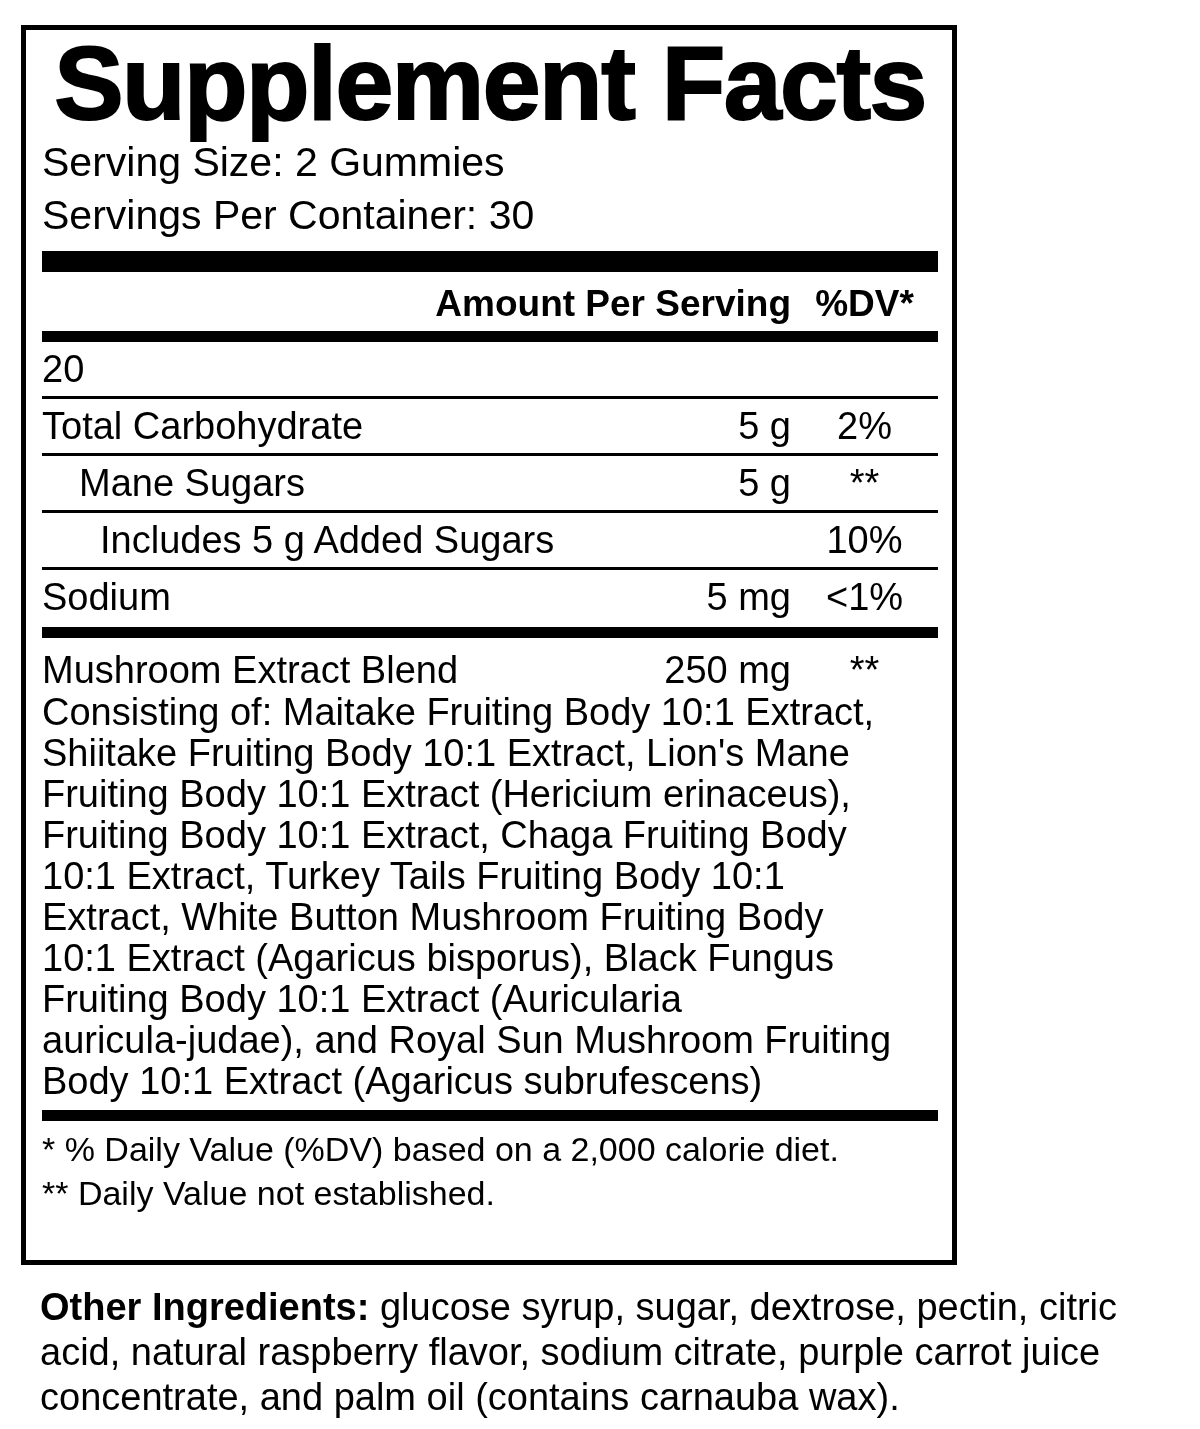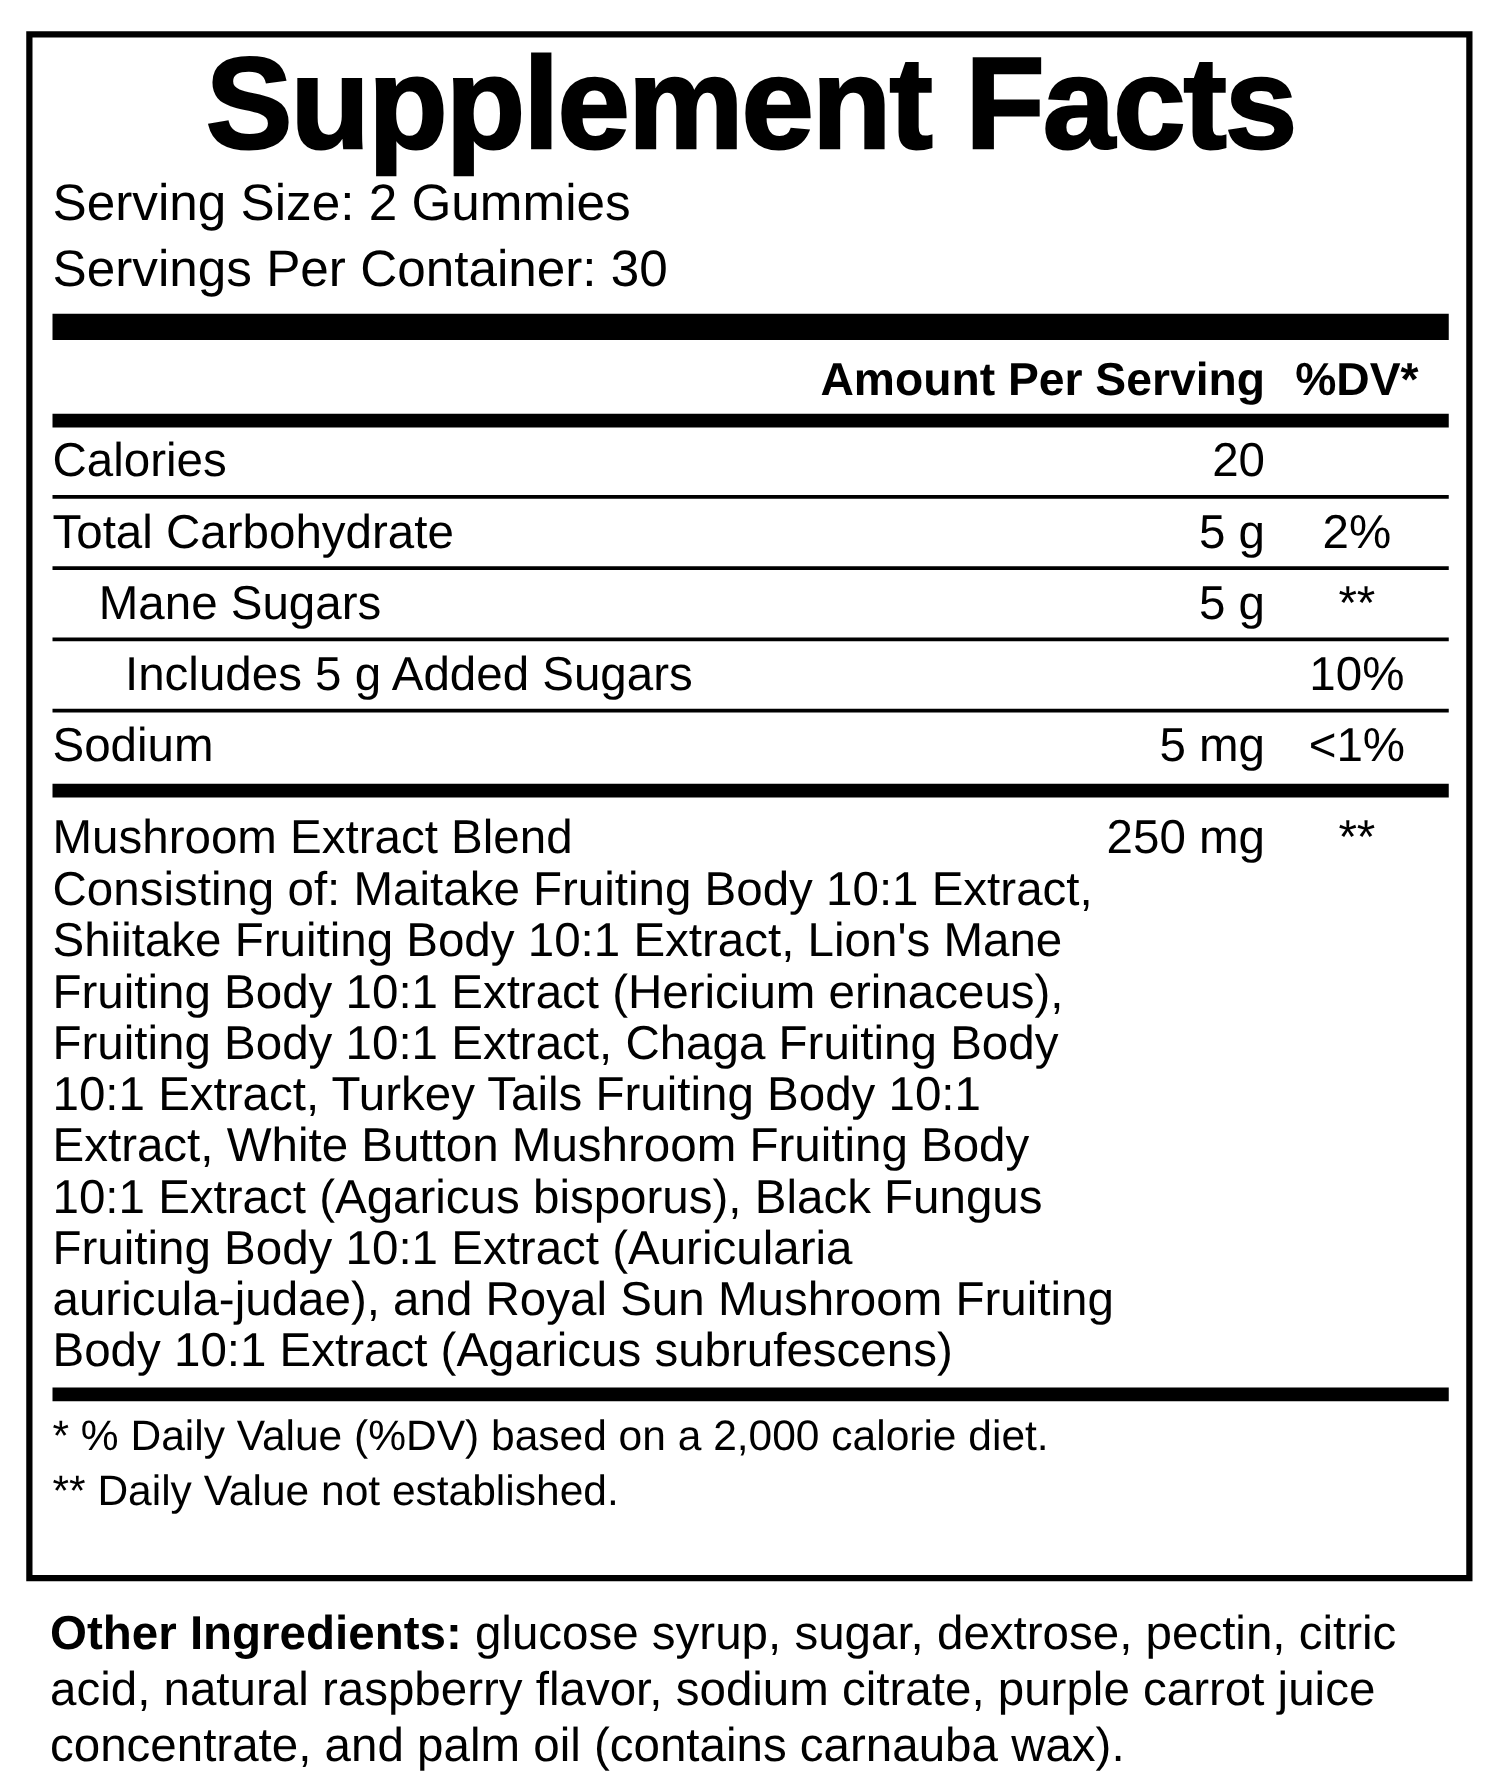--- a/index.html
+++ b/index.html
@@ -5,21 +5,21 @@
   * { box-sizing: border-box; margin: 0; padding: 0; }
   html, body {
     width: 1200px; height: 1429px;
     background: #ffffff; color: #000000;
     font-family: "Liberation Sans", "DejaVu Sans", sans-serif;
   }
   body { position: relative; overflow: hidden; }
 
   .panel {
     position: absolute; left: 21px; top: 25px;
-    width: 1157px; height: 1240px;
+    width: 936px; height: 1240px;
     border: 5px solid #000;
     padding: 0 14px 0 16px;
     overflow: hidden;
     background: #fff;
   }
 
   .title {
     font-size: 104px; font-weight: bold; line-height: 1.02;
     letter-spacing: -1.5px; text-align: center;
     -webkit-text-stroke: 2px #000;
@@ -82,21 +82,20 @@
 
   <div class="cols-head">
     <div class="fill"></div>
     <div class="c-amt">Amount Per Serving</div>
     <div class="c-dv">%DV*</div>
   </div>
 
   <div class="bar-med"></div>
 
   <div class="row">
-    <div class="c-name">Calories</div>
     <div class="c-amt">20</div>
     <div class="c-dv"></div>
   </div>
 
   <div class="row">
     <div class="c-name">Total Carbohydrate</div>
     <div class="c-amt">5 g</div>
     <div class="c-dv">2%</div>
   </div>
 

